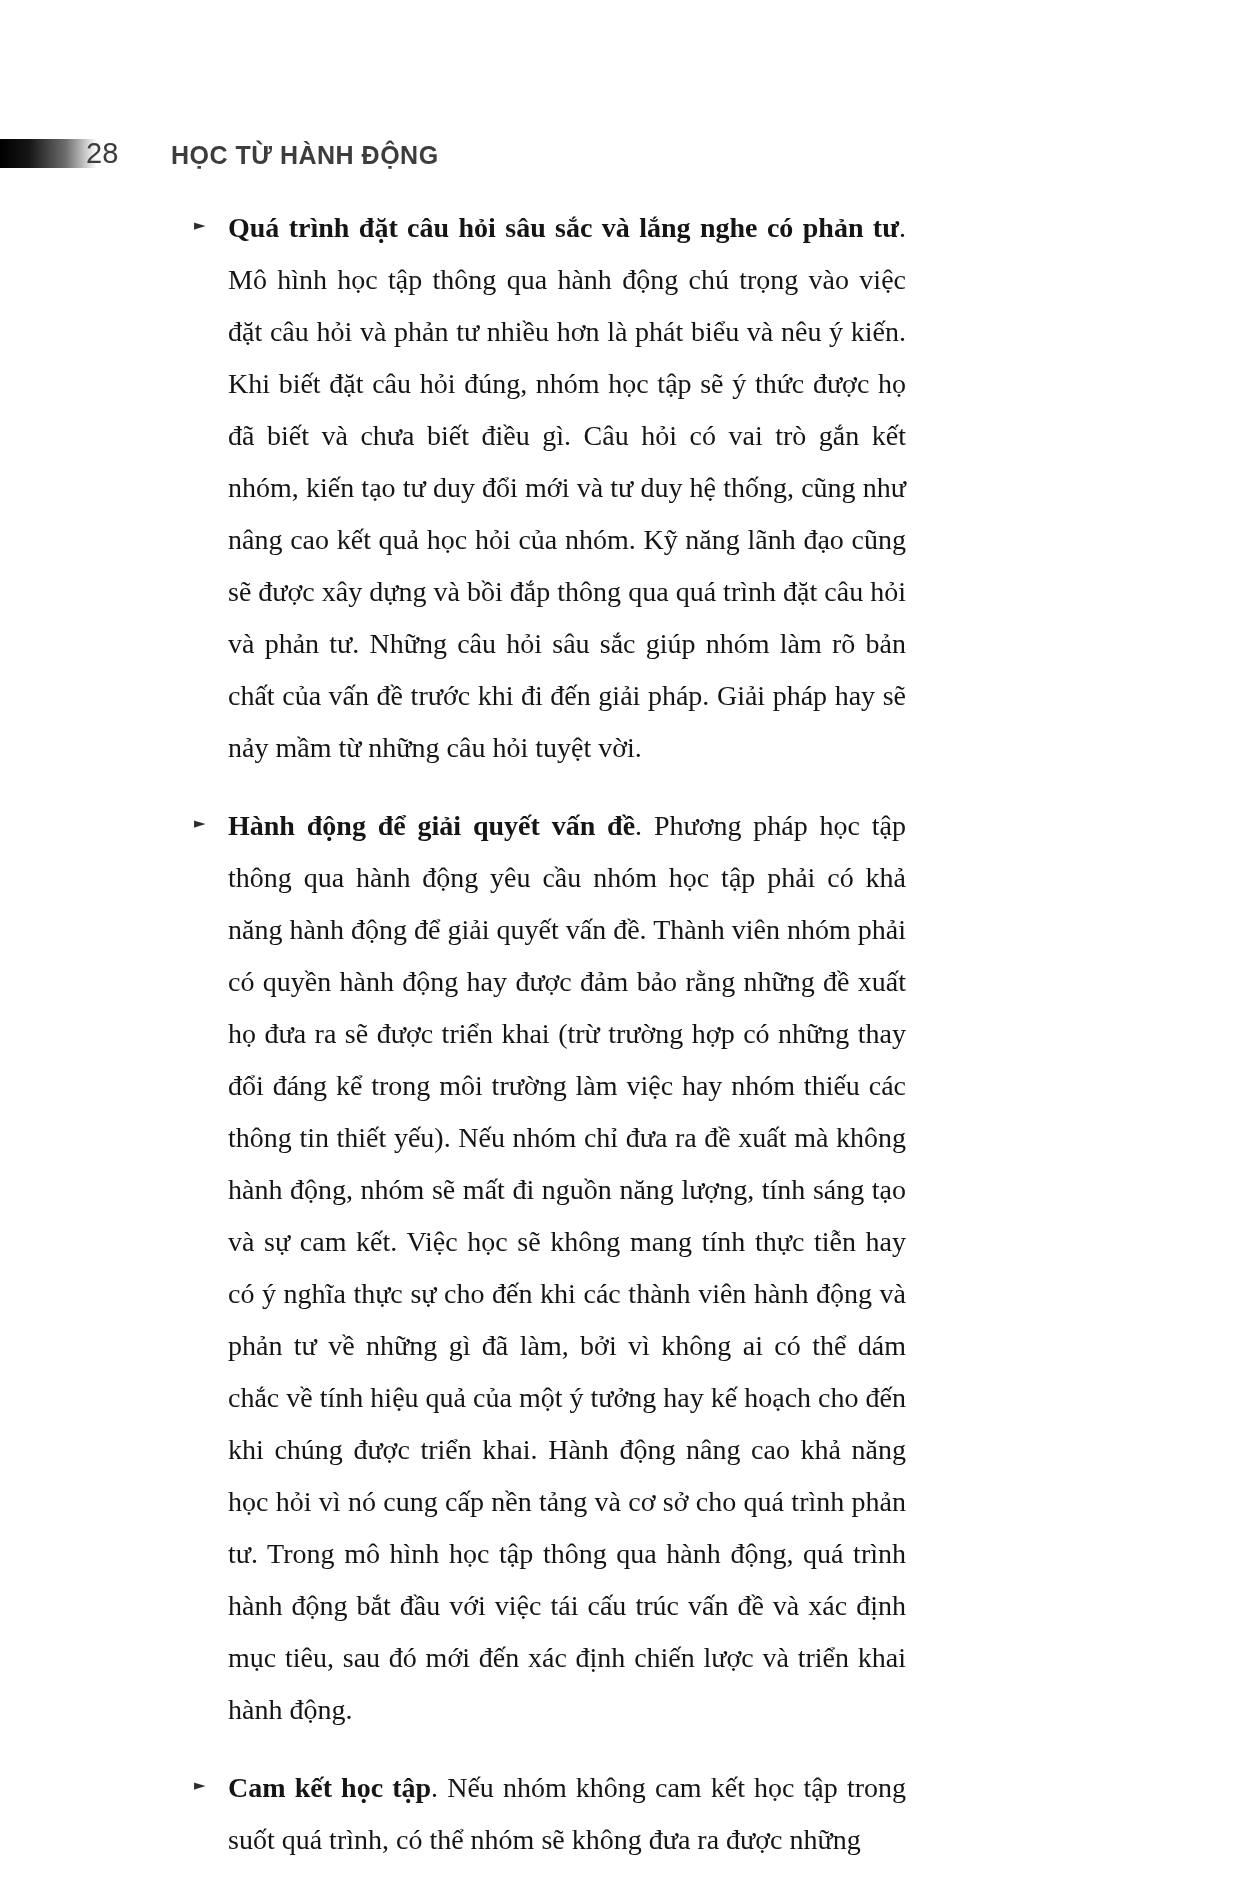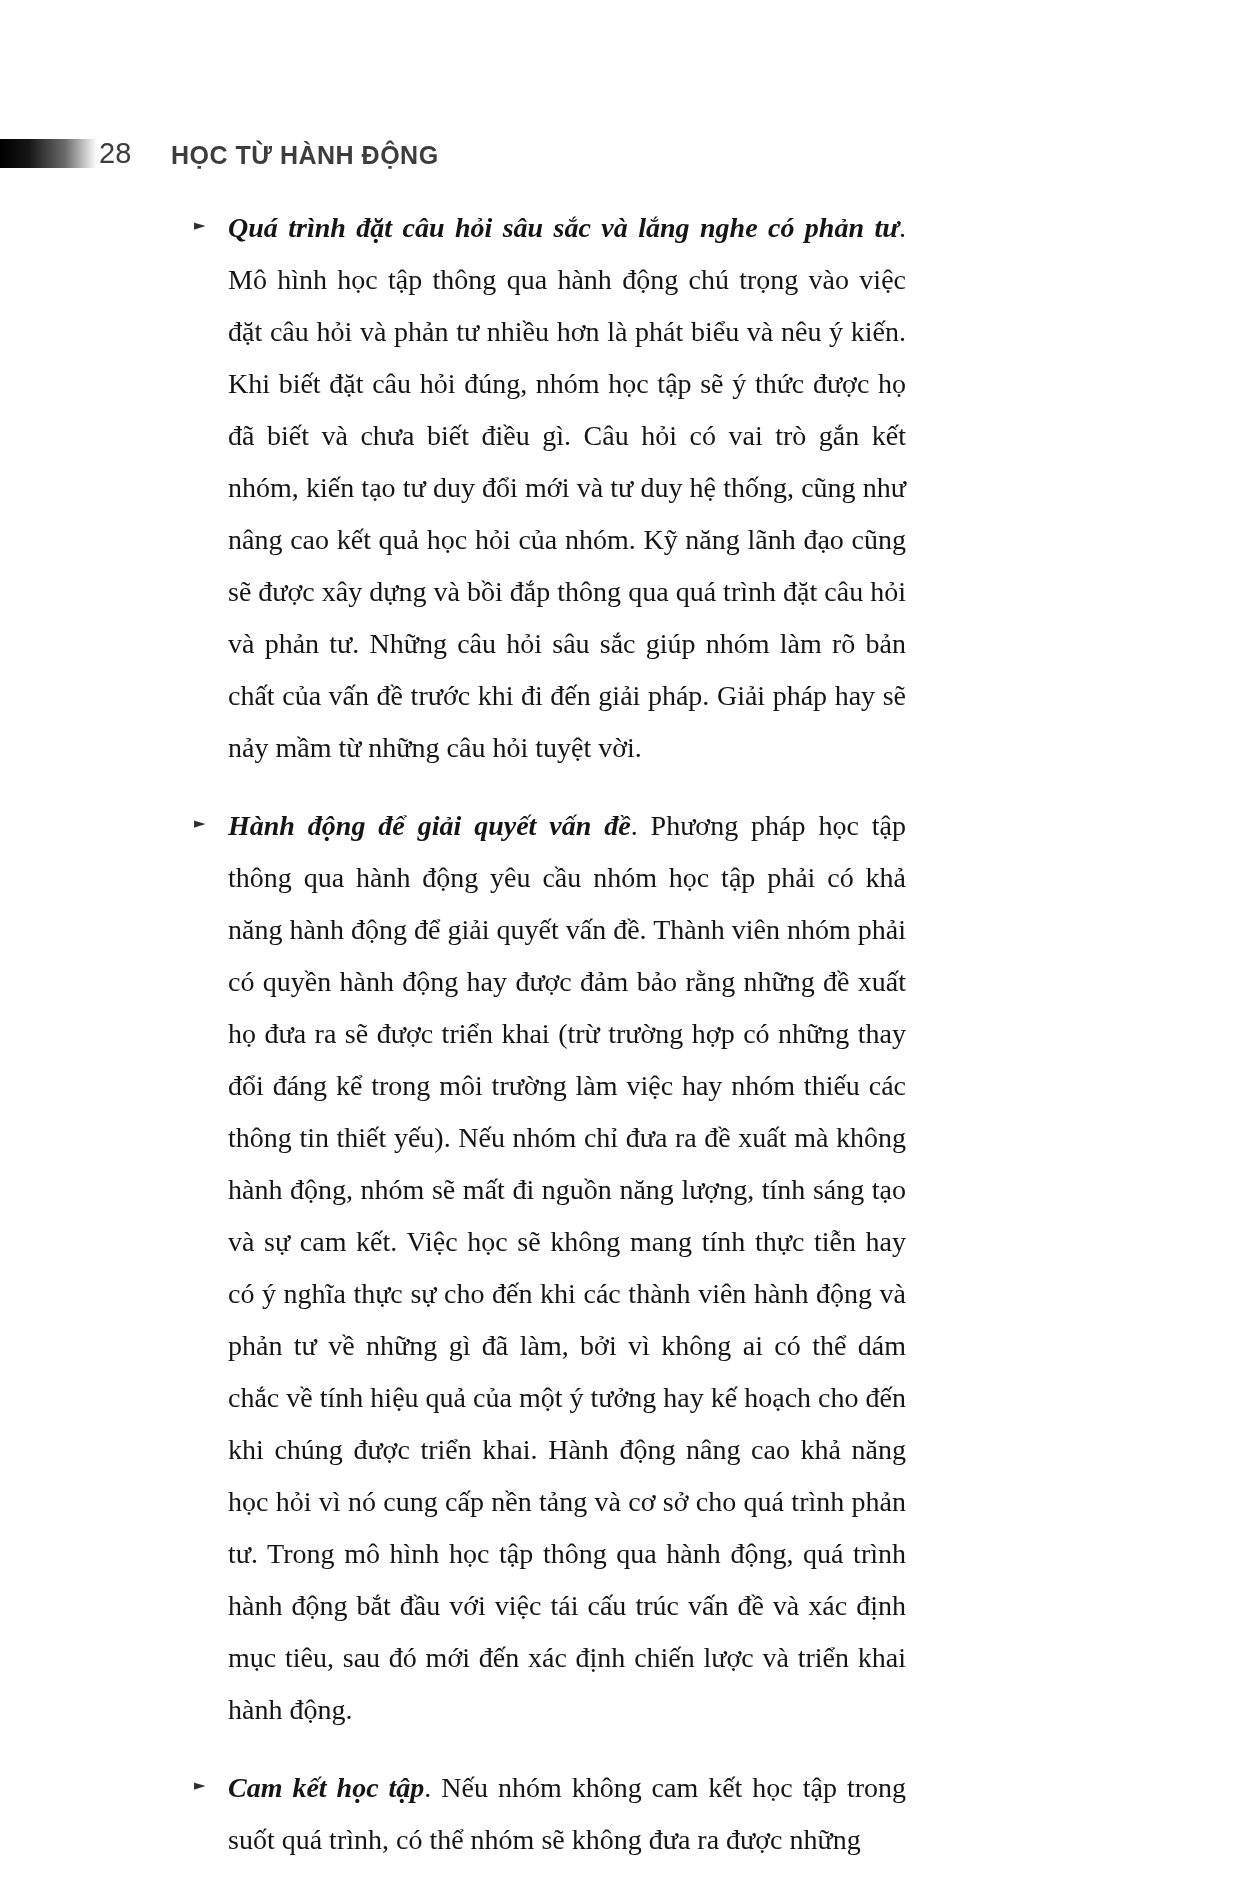--- a/index.html
+++ b/index.html
@@ -21,21 +21,21 @@
   .header-gradient-bar {
     position: absolute;
     left: 0;
     top: 139px;
     width: 97px;
     height: 29px;
     background: linear-gradient(to right, #000000 0%, #161616 30%, #6e6e6e 68%, #c9c9c9 88%, #ffffff 100%);
   }
   .page-number {
     position: absolute;
-    left: 99px;
+    left: 86px;
     top: 137px;
     font-family: "Liberation Sans", sans-serif;
     font-size: 29px;
     line-height: 32px;
     color: #3d3d3d;
   }
   .running-title {
     position: absolute;
     left: 151px;
     top: 141px;
@@ -70,21 +70,20 @@
     position: absolute;
     left: -34px;
     top: 16px;
     font-family: "DejaVu Sans", sans-serif;
     font-size: 15px;
     line-height: 1;
     color: #2e2e2e;
   }
   .bullet-lead {
     font-weight: bold;
-    font-style: italic;
   }
 </style>
 </head>
 <body>
 
 <div class="page">
 
   <div class="header-gradient-bar"></div>
   <div class="page-number">28</div>
   <div class="running-title">HỌC TỪ HÀNH ĐỘNG</div>

